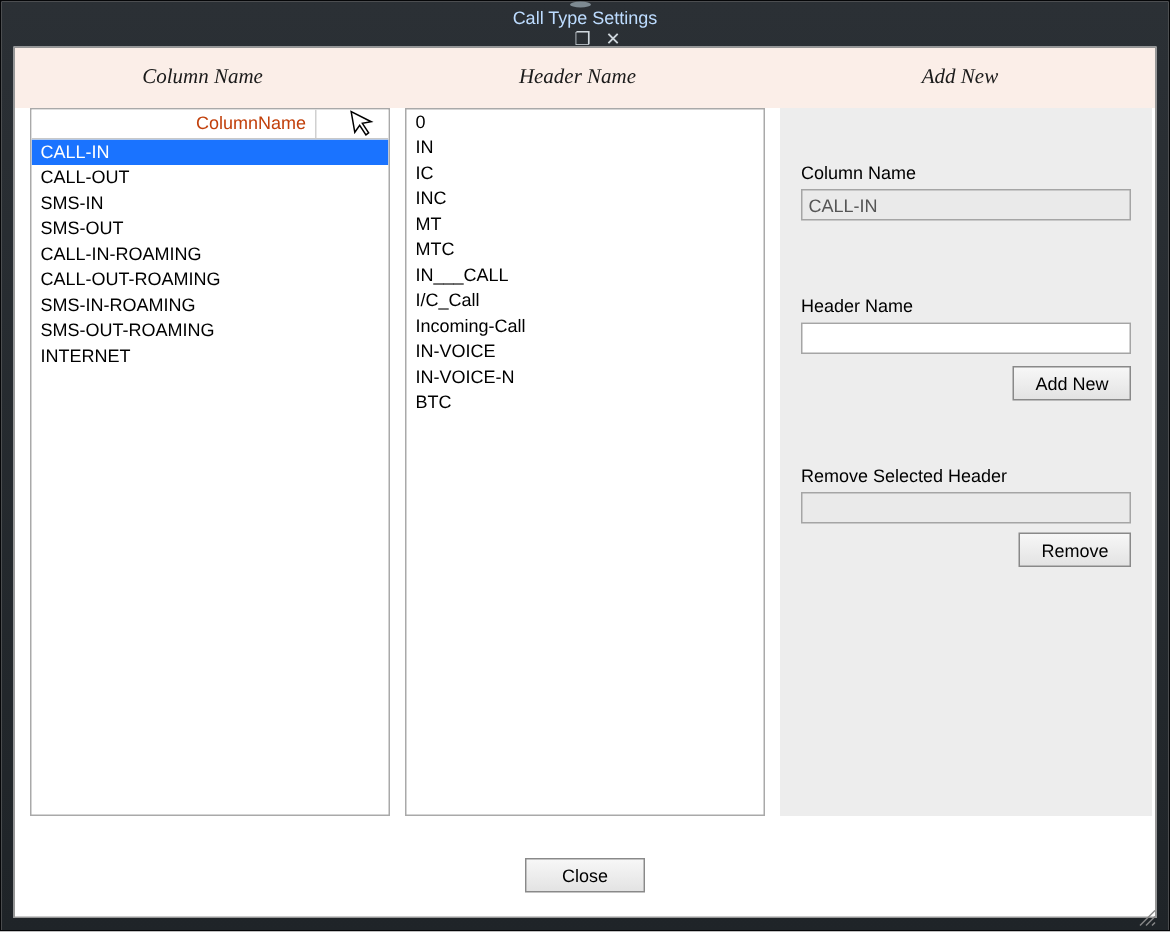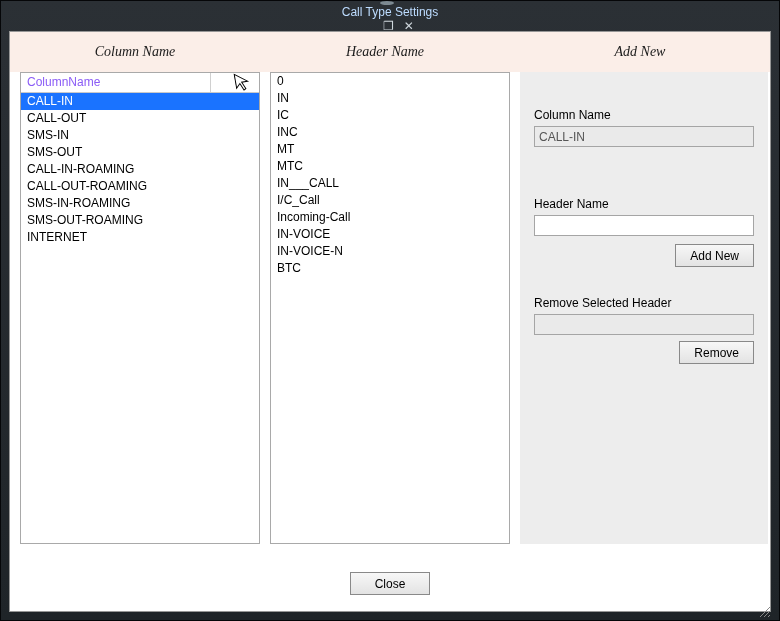--- a/index.html
+++ b/index.html
@@ -83,23 +83,24 @@
     overflow:hidden;
   }
   .grid-header {
     display:flex;
     border-bottom:1px solid #c9c9c9;
     background:#fff;
     height:20px;
   }
   .grid-header .gh {
     padding:2px 6px;
-    color:#8b5cf6;
+    color:#c2410c;
     border-right:1px solid #d0d0d0;
     font-size:12px;
+    text-align:right;
   }
   .grid-header .gh.main { width:190px; }
   .grid-header .gh.spacer { flex:1; border-right:none; }
   .grid-body {
     flex:1;
     overflow:hidden;
   }
   .row {
     height:17px;
     line-height:17px;
@@ -235,21 +236,21 @@
 
         <div class="field-label" style="margin-top:22px">Column Name</div>
         <input class="tf disabled" readonly="" value="CALL-IN" style="">
 
         <div class="field-label" style="margin-top:50px">Header Name</div>
         <input class="tf" value="" style="">
         <div class="btn-row">
           <button class="btn">Add New</button>
         </div>
 
-        <div class="field-label" style="margin-top:29px">Remove Selected Header</div>
+        <div class="field-label" style="margin-top:43px">Remove Selected Header</div>
         <input class="tf disabled" readonly="" value="" style="">
         <div class="btn-row" style="margin-top:6px">
           <button class="btn">Remove</button>
         </div>
 
       </div>
 
     </div>
 
     <div class="footer-row">

